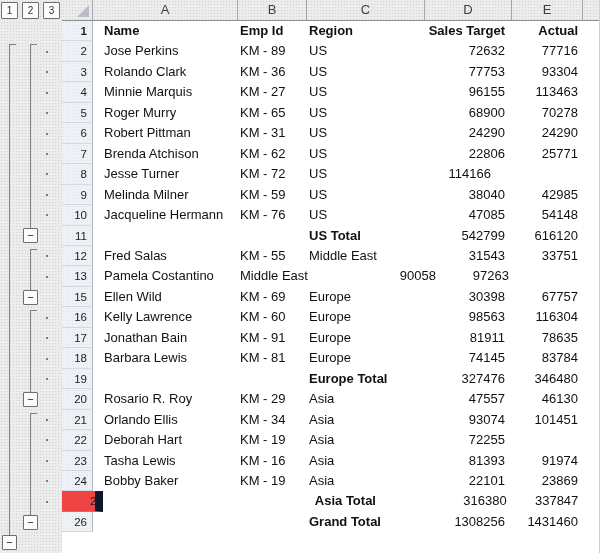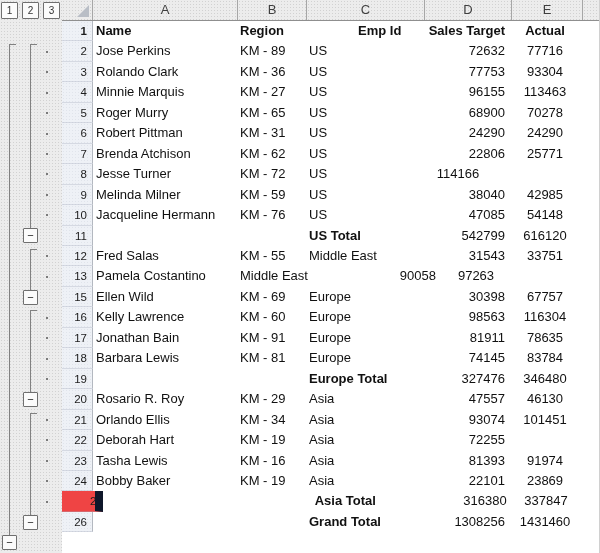--- a/index.html
+++ b/index.html
@@ -51,25 +51,25 @@
     background-image:radial-gradient(#e0e4eb 0.7px, transparent 0.8px);
     background-size:3px 3px;
     border-right:1px solid #b3b8c0;border-bottom:1px solid rgba(165,173,188,0.35);
     font-size:11.5px;text-align:right;padding-right:5px;color:#1d1d1d;
   }
   .rn-active{
     background-color:#ef4444;background-image:none;
     border-right:8px solid #0f172a;
     padding-left:28px;
   }
-  .c-a{width:145px;padding-left:3px;}
+  .c-a{width:145px;padding-left:11px;}
   .c-b{width:69px;padding-left:2px;}
   .c-c{width:118px;padding-left:2px;}
   .c-d{width:87px;text-align:right;padding-right:7px;}
-  .c-e{width:71px;text-align:center;padding-right:5px;}
+  .c-e{width:71px;text-align:right;padding-right:5px;}
   .c-f{width:17px;}
   .h-rn{width:31px;}
   .h-a{width:145px;}
   .h-b{width:69px;}
   .h-c{width:118px;}
   .h-d{width:87px;}
   .h-e{width:71px;}
   .h-f{width:17px;border-right:none;}
   .bold-all .cell{font-weight:bold;}
   .bold-region{font-weight:bold;}
@@ -130,22 +130,22 @@
       <div class="ch h-b dither">B</div>
       <div class="ch h-c dither">C</div>
       <div class="ch h-d dither">D</div>
       <div class="ch h-e dither">E</div>
       <div class="ch h-f dither"></div>
     </div>
     <div id="rows">
         <div class="row bold-all">
           <div class="cell rn">1</div>
           <div class="cell c-a">Name</div>
+          <div class="cell c-b">Emp Id</div>
           <div class="cell c-c">Region</div>
-          <div class="cell c-b">Emp Id</div>
           <div class="cell c-d">Sales Target</div>
           <div class="cell c-e">Actual</div>
           <div class="cell c-f"></div>
         </div>
         <div class="row">
           <div class="cell rn">2</div>
           <div class="cell c-a">Jose Perkins</div>
           <div class="cell c-b">KM - 89</div>
           <div class="cell c-c">US</div>
           <div class="cell c-d">72632</div>

